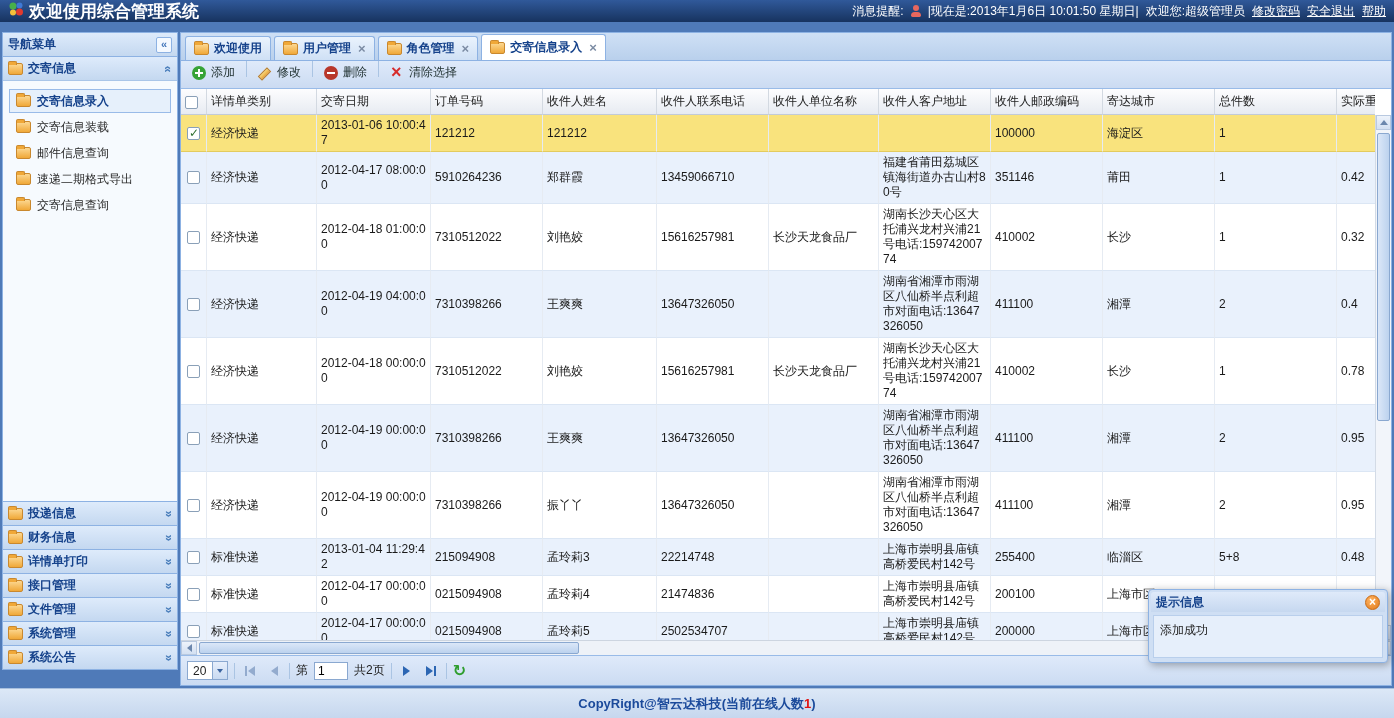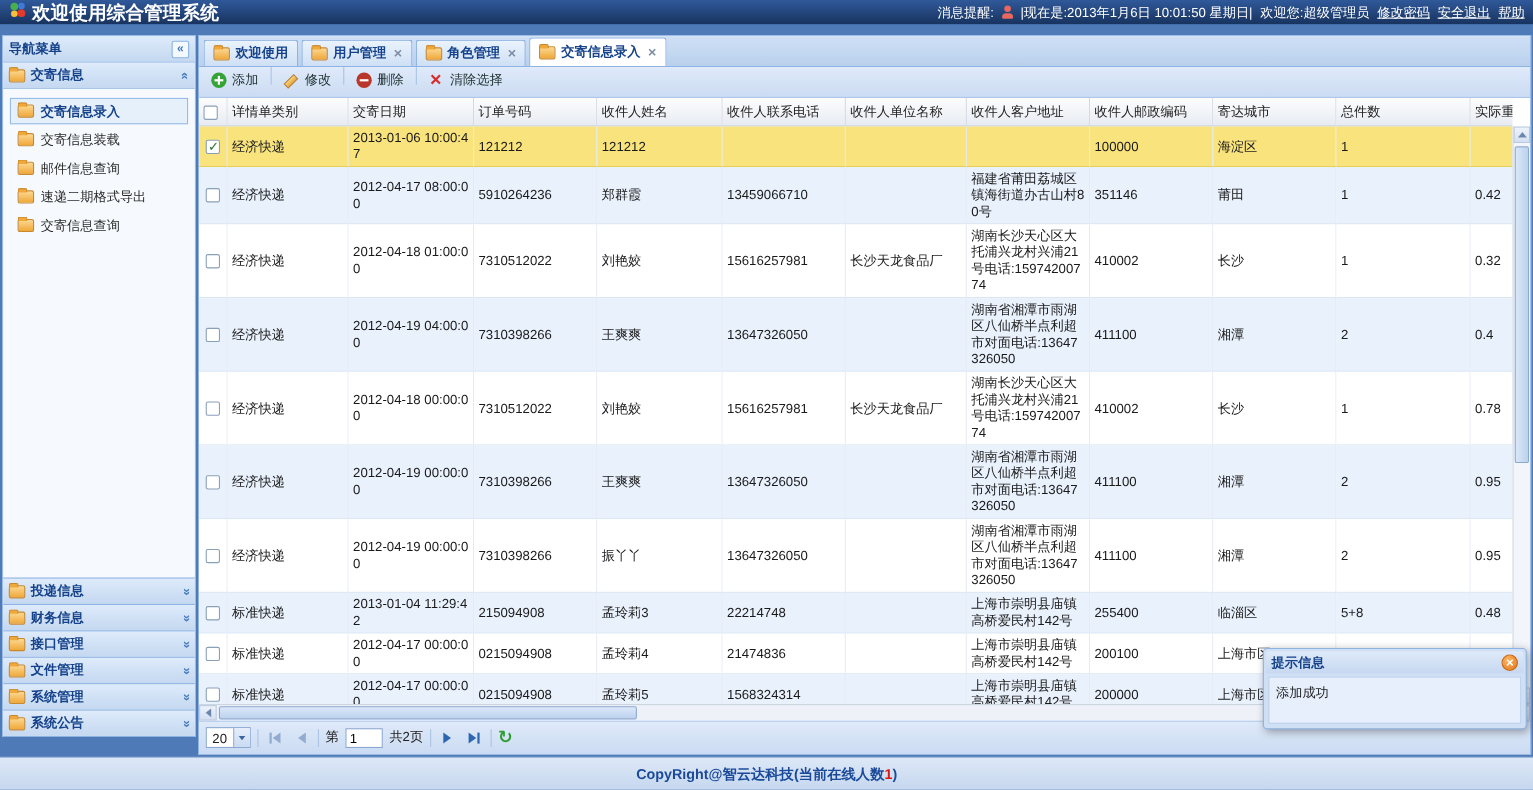--- a/index.html
+++ b/index.html
@@ -163,20 +163,25 @@
     </div>
   <div>
       <div class="acc-header collapsed">
         <span class="folder"></span>
         <span>投递信息</span>
         <span class="chev down">«</span>
       </div>
       <div class="acc-header collapsed">
         <span class="folder"></span>
         <span>财务信息</span>
+        <span class="chev down">«</span>
+      </div>
+      <div class="acc-header collapsed">
+        <span class="folder"></span>
+        <span>详情单打印</span>
         <span class="chev down">«</span>
       </div>
       <div class="acc-header collapsed">
         <span class="folder"></span>
         <span>接口管理</span>
         <span class="chev down">«</span>
       </div>
       <div class="acc-header collapsed">
         <span class="folder"></span>
         <span>文件管理</span>
@@ -384,21 +389,21 @@
               <td class="c9">上海市区</td>
               <td class="c10">1.00</td>
               <td class="c11">0.48</td>
             </tr>
             <tr class="stripe">
               <td class="c0 cbcell"><span class="cbx"></span></td>
               <td class="c1">标准快递</td>
               <td class="c2">2012-04-17 00:00:00</td>
               <td class="c3">0215094908</td>
               <td class="c4">孟玲莉5</td>
-              <td class="c5">1568324314</td>
+              <td class="c5">2502534707</td>
               <td class="c6"></td>
               <td class="c7">上海市崇明县庙镇高桥爱民村142号</td>
               <td class="c8">200000</td>
               <td class="c9">上海市区</td>
               <td class="c10"></td>
               <td class="c11"></td>
             </tr>
           </tbody>
       </table>
     </div>

